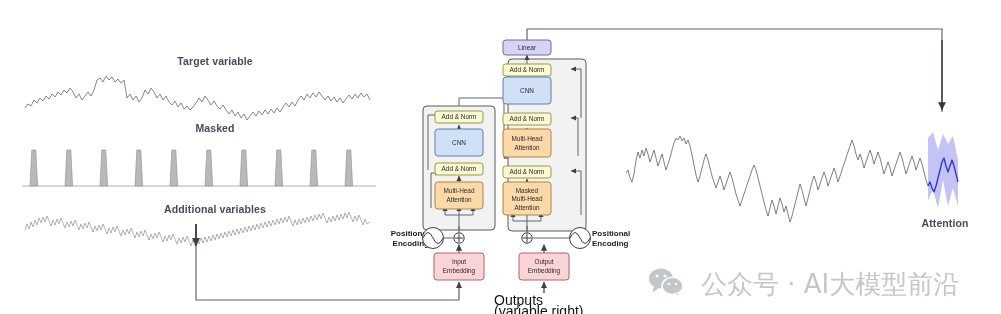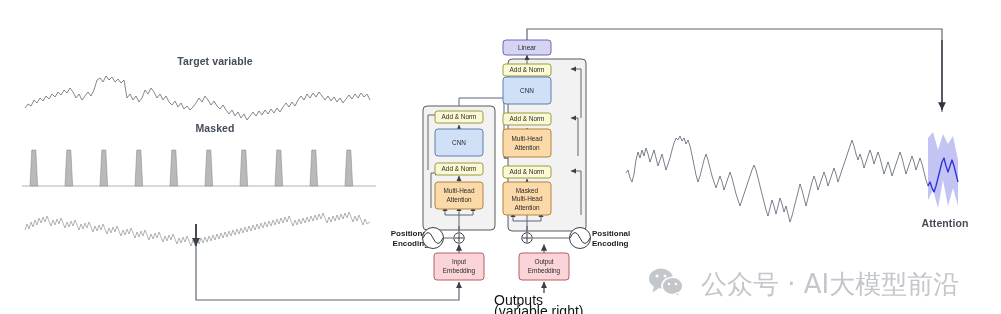--- a/index.html
+++ b/index.html
@@ -35,20 +35,21 @@
 </style>
 </head>
 <body>
 
 <div id="stage">
 
   <div class="plot-title" style="left:165px;top:45px;width:100px;">Target variable</div>
 
   <div class="plot-title" style="left:165px;top:112px;width:100px;">Masked</div>
 
+  <div class="plot-title" style="left:150px;top:193px;width:130px;">Additional variables</div>
 
   <div class="plot-title" style="left:905px;top:207px;width:80px;">Attention</div>
 
   <div class="pe-label" style="left:381px;top:219px;text-align:right;width:48px;">
     <span>Positional</span><br>
     <span>Encoding</span>
   </div>
 
   <div class="pe-label" style="left:592px;top:219px;width:52px;">
     <span>Positional</span><br>

